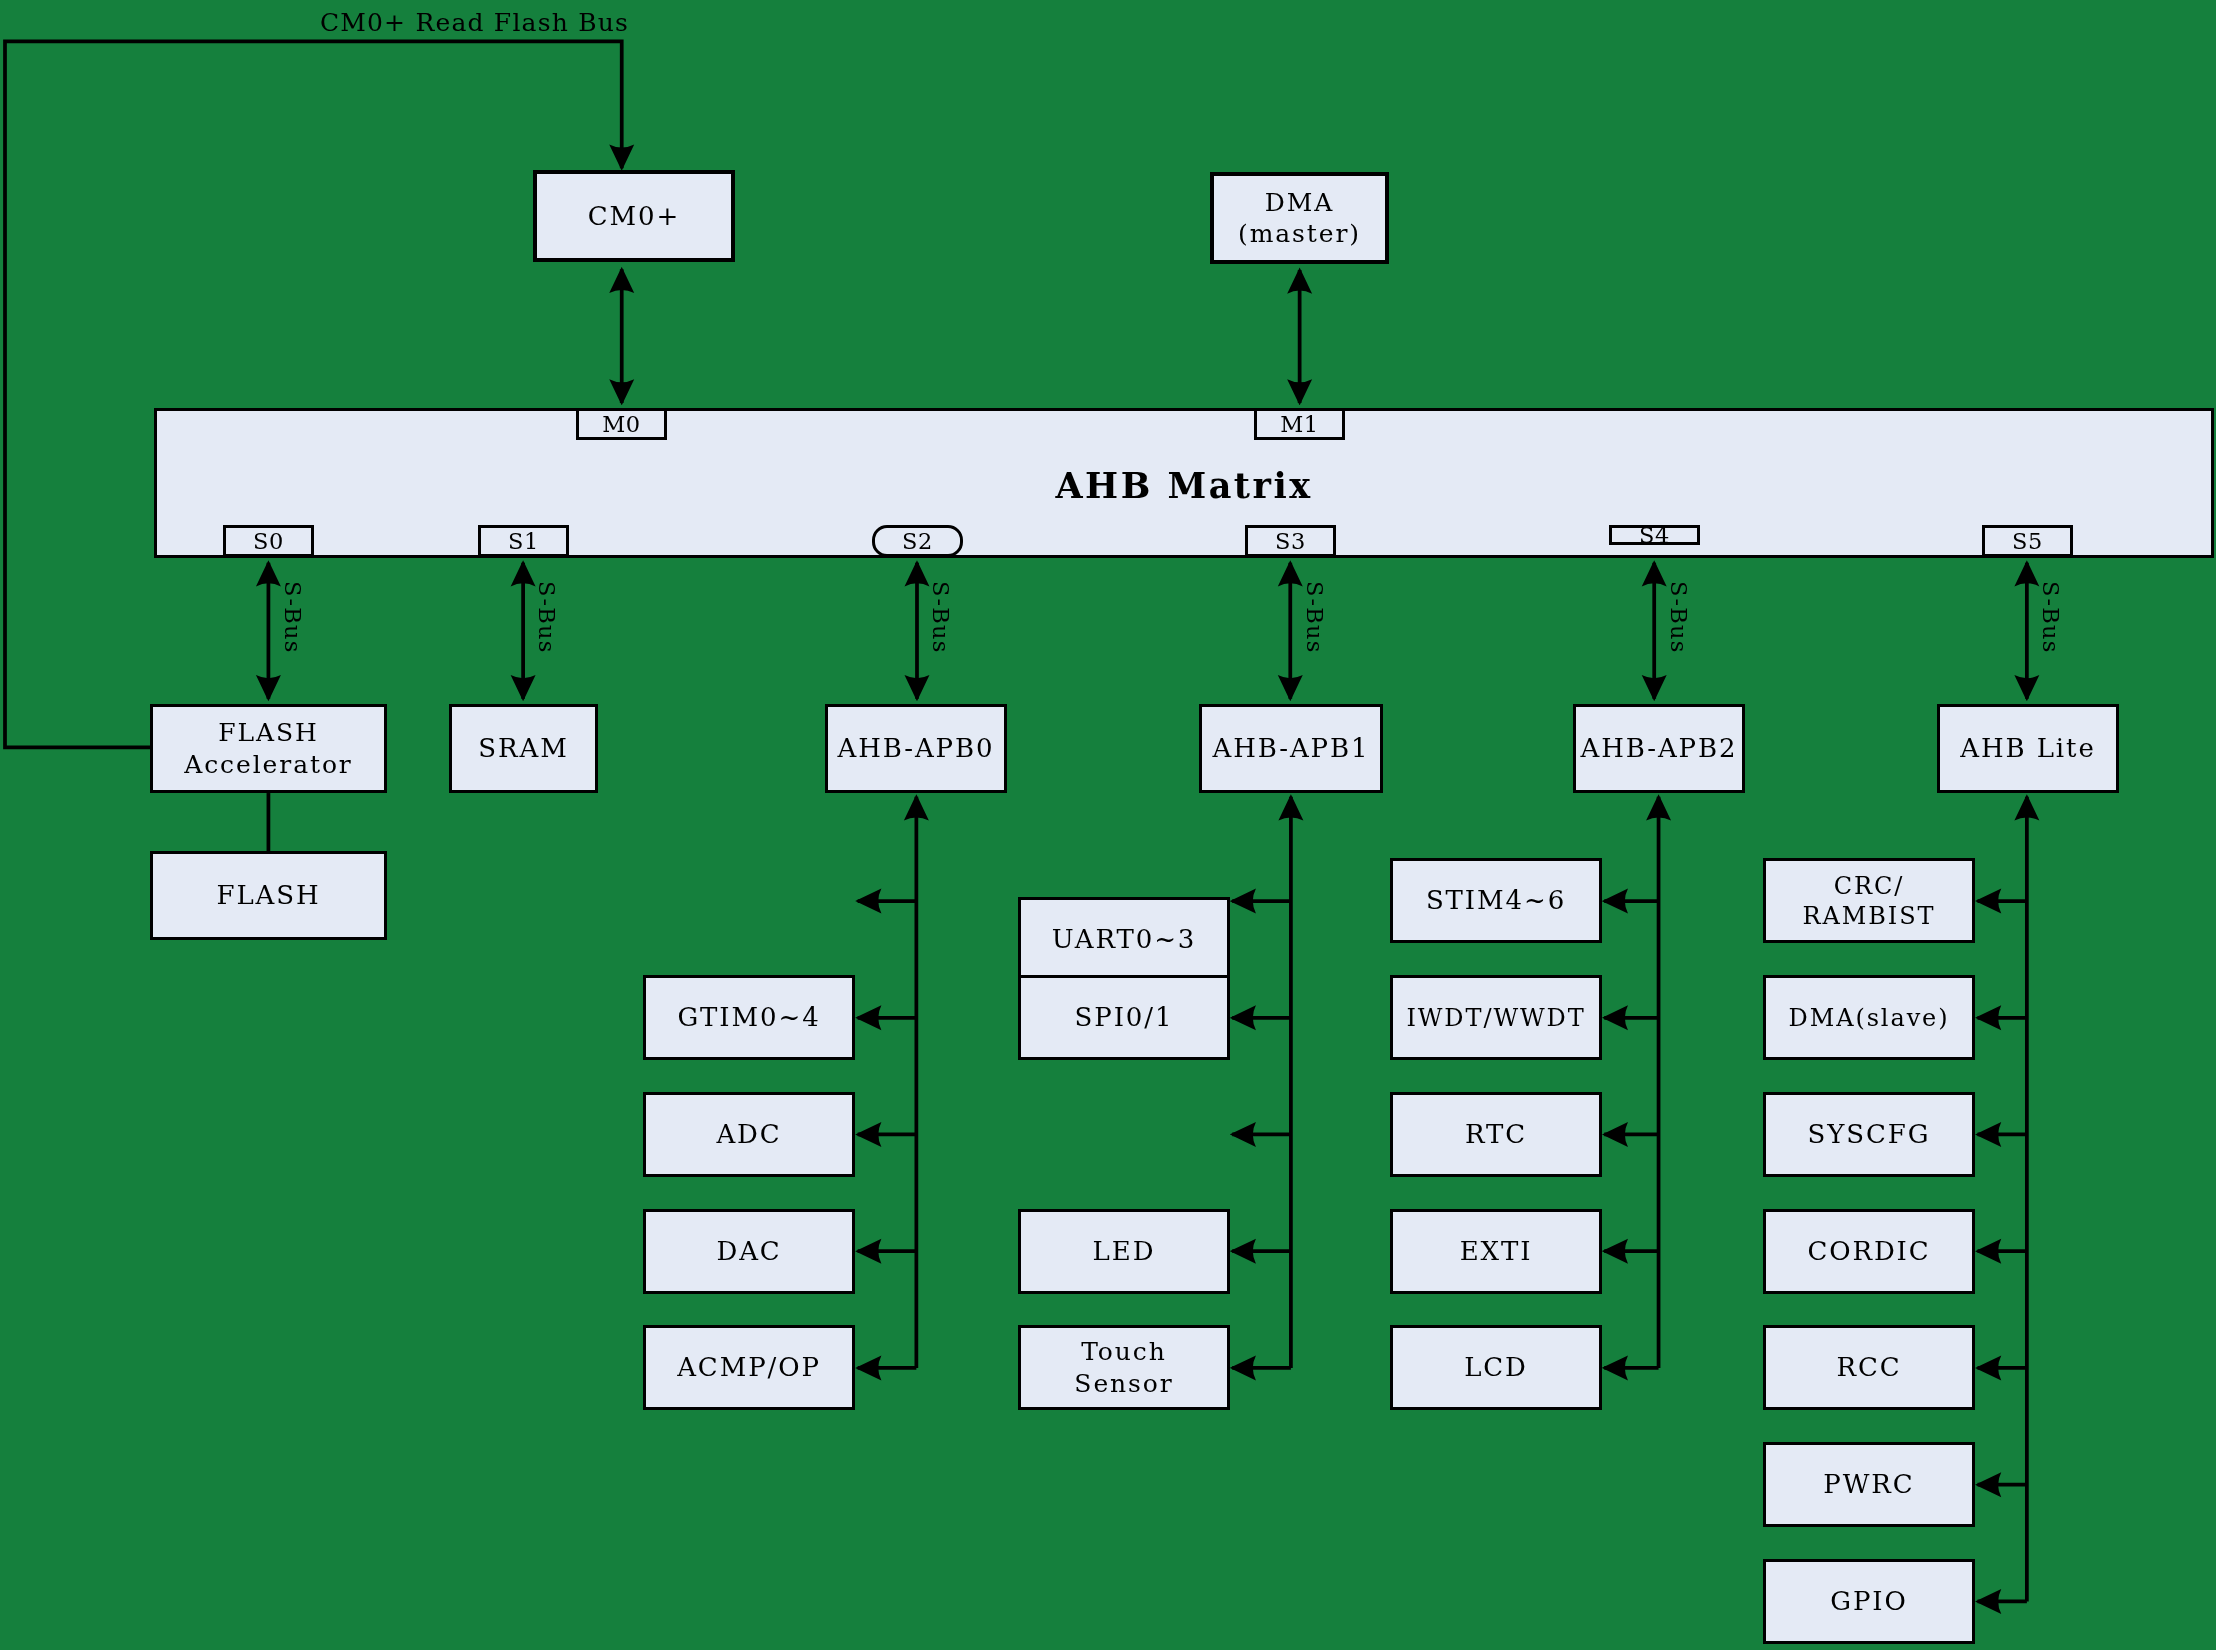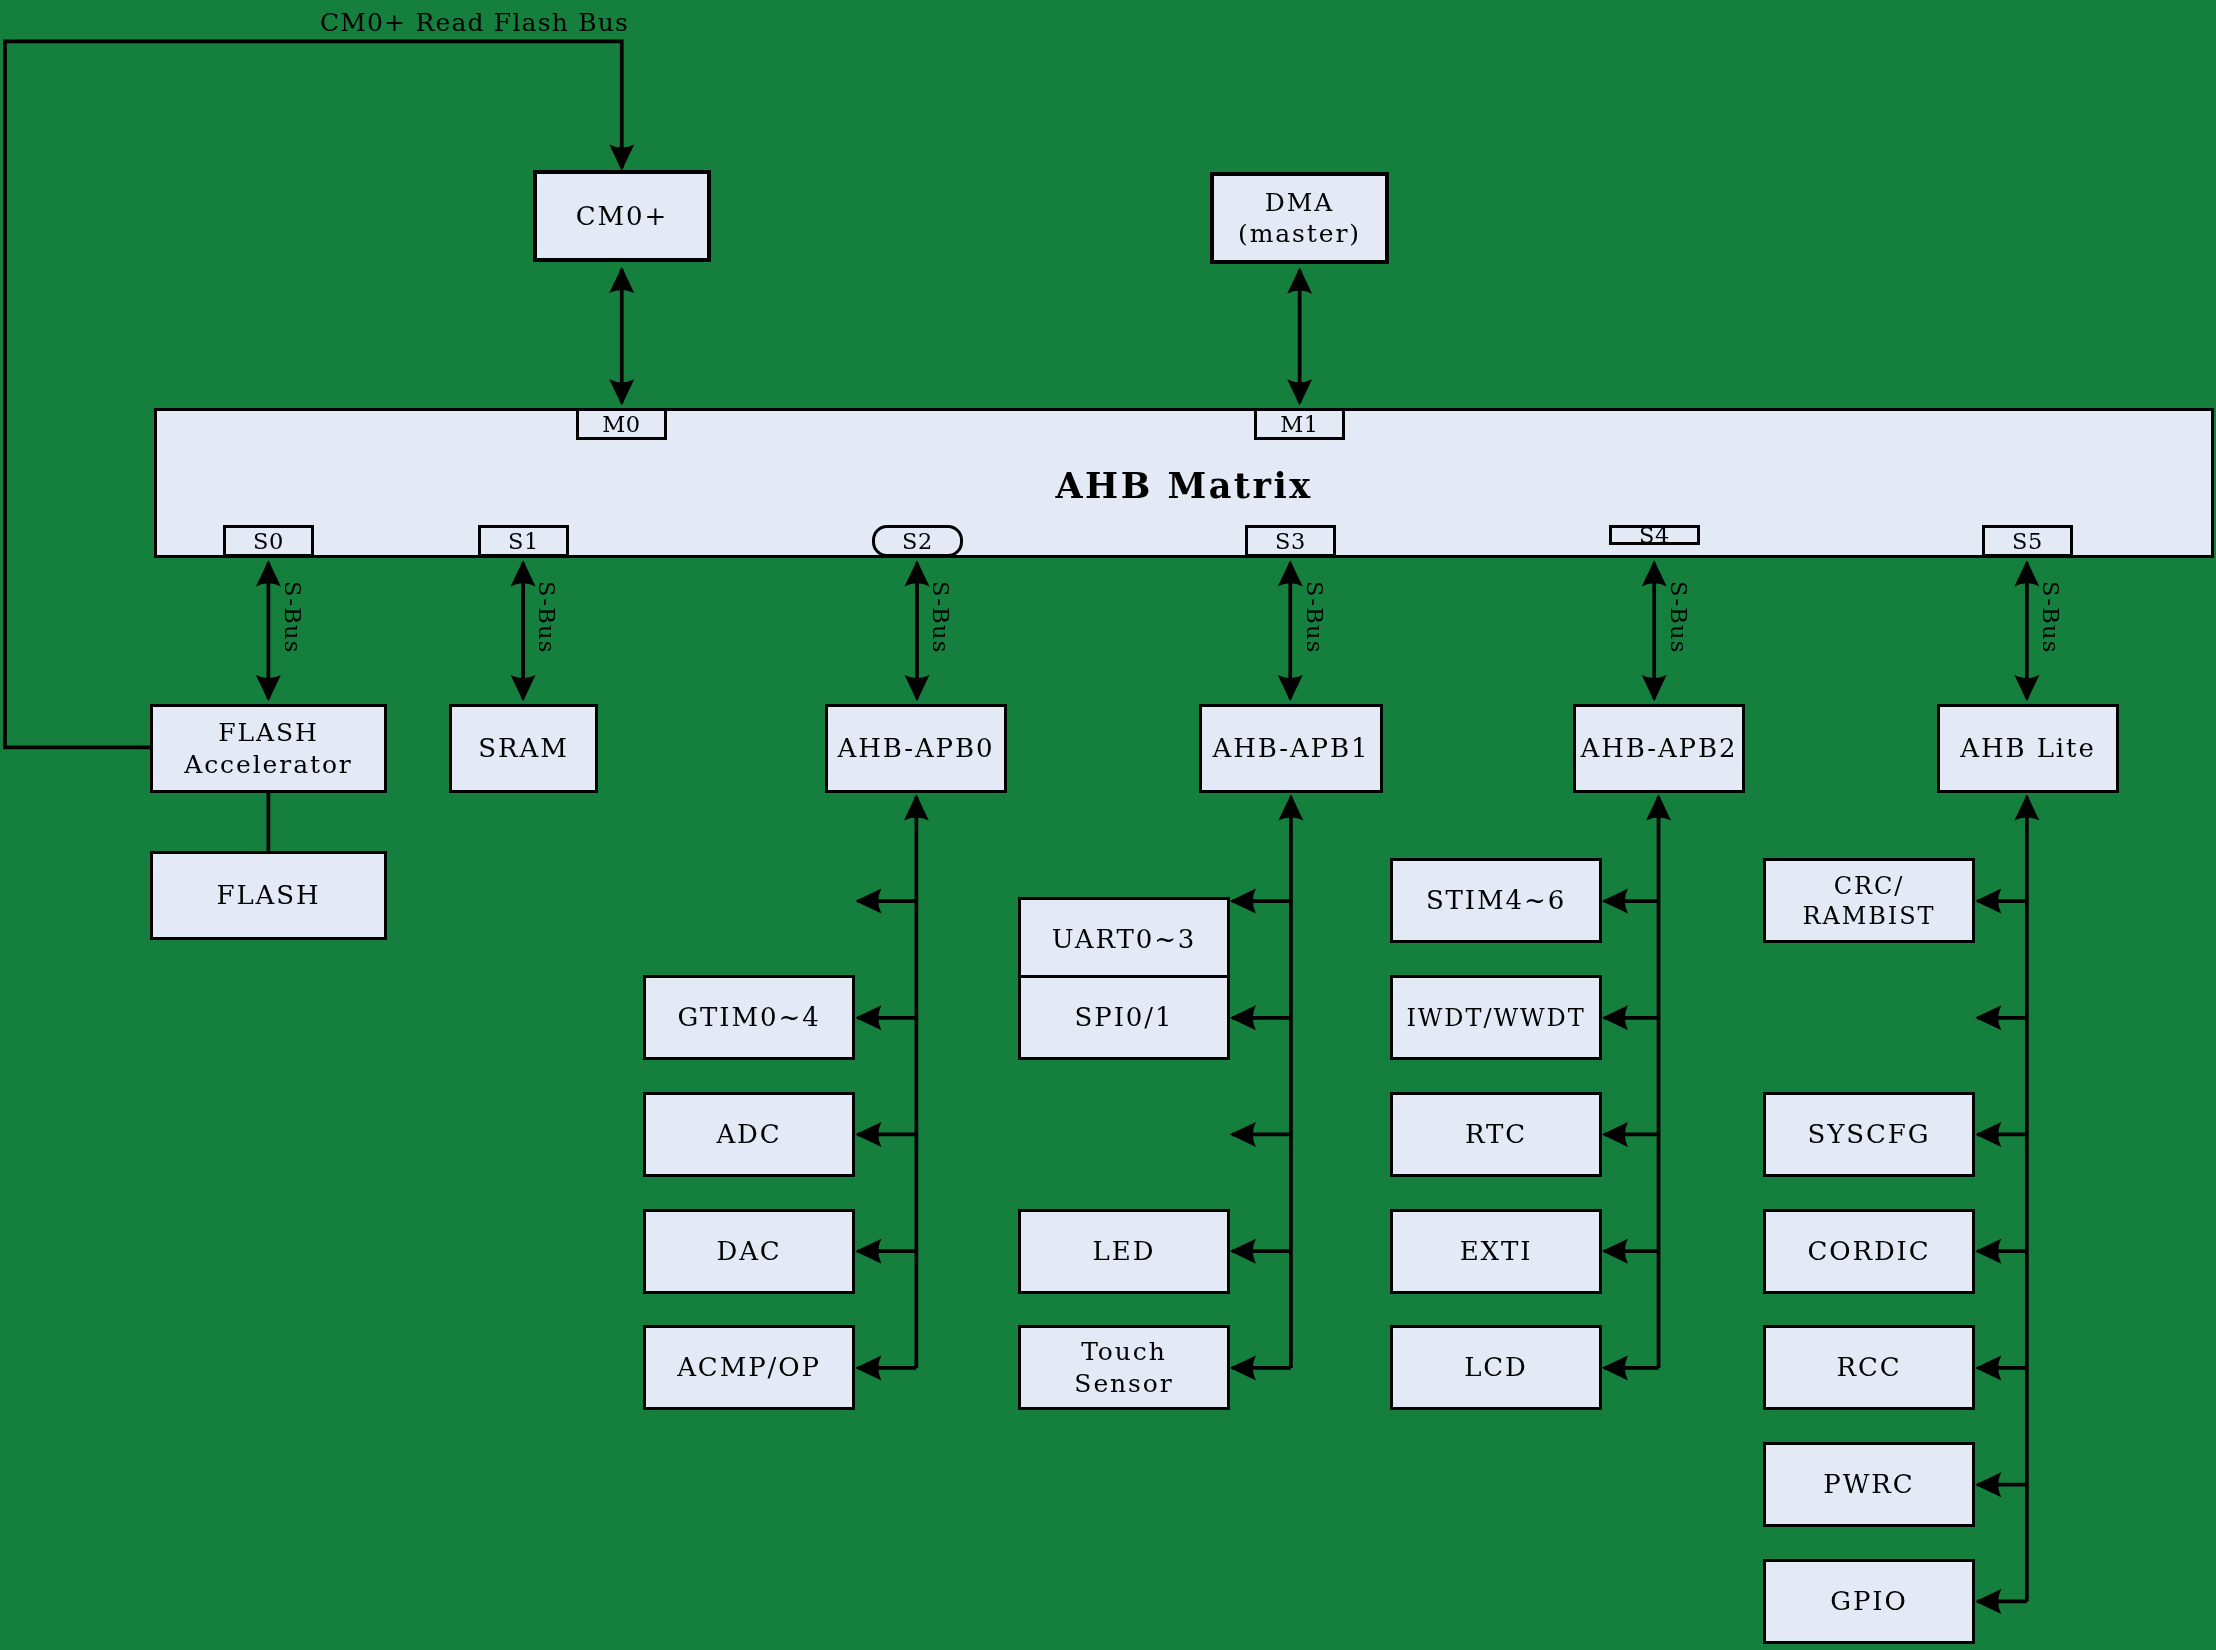--- a/index.html
+++ b/index.html
@@ -85,21 +85,21 @@
     <line x1="3247" y1="1630" x2="3168" y2="1630" stroke="#000" stroke-width="6" marker-end="url(#ah)"></line>
     <line x1="3247" y1="1817" x2="3168" y2="1817" stroke="#000" stroke-width="6" marker-end="url(#ah)"></line>
     <line x1="3247" y1="2004" x2="3168" y2="2004" stroke="#000" stroke-width="6" marker-end="url(#ah)"></line>
     <line x1="3247" y1="2191" x2="3168" y2="2191" stroke="#000" stroke-width="6" marker-end="url(#ah)"></line>
     <line x1="3247" y1="2378" x2="3168" y2="2378" stroke="#000" stroke-width="6" marker-end="url(#ah)"></line>
     <line x1="3247" y1="2565" x2="3168" y2="2565" stroke="#000" stroke-width="6" marker-end="url(#ah)"></line>
   </svg>
 
   <div class="top-label" style="left:284px;top:7.5px;width:381px;">CM0+ Read Flash Bus</div>
 
-  <div class="box master" style="left:533px;top:170px;width:178px;height:92px;">CM0+</div>
+  <div class="box master" style="left:533px;top:170px;width:202px;height:92px;">CM0+</div>
   <div class="box master" style="left:1210px;top:172px;width:179px;height:92px;font-size:25px;">DMA
 (master)</div>
 
   <div class="bar" style="left:154px;top:408px;width:2060px;height:150px;"></div>
   <div class="bar-title" style="left:154px;top:465px;width:2060px;">AHB Matrix</div>
 
   <div class="tab" style="left:576px;top:408px;width:91px;height:32px;">M0</div>
   <div class="tab" style="left:1254px;top:408px;width:91px;height:32px;">M1</div>
 
   <div class="tab" style="left:223px;top:525px;width:91px;height:32px;">S0</div>
@@ -138,20 +138,21 @@
 Sensor</div>
 
   <div class="box peri" style="left:1390px;top:858px;width:212px;height:85px;">STIM4~6</div>
   <div class="box peri" style="left:1390px;top:975px;width:212px;height:85px;font-size:24px;">IWDT/WWDT</div>
   <div class="box peri" style="left:1390px;top:1092px;width:212px;height:85px;">RTC</div>
   <div class="box peri" style="left:1390px;top:1209px;width:212px;height:85px;">EXTI</div>
   <div class="box peri" style="left:1390px;top:1325px;width:212px;height:85px;">LCD</div>
 
   <div class="box peri" style="left:1763px;top:858px;width:212px;height:85px;font-size:24px;">CRC/
 RAMBIST</div>
+  <div class="box peri" style="left:1763px;top:975px;width:212px;height:85px;font-size:24px;">DMA(slave)</div>
   <div class="box peri" style="left:1763px;top:1092px;width:212px;height:85px;">SYSCFG</div>
   <div class="box peri" style="left:1763px;top:1209px;width:212px;height:85px;">CORDIC</div>
   <div class="box peri" style="left:1763px;top:1325px;width:212px;height:85px;">RCC</div>
   <div class="box peri" style="left:1763px;top:1442px;width:212px;height:85px;">PWRC</div>
   <div class="box peri" style="left:1763px;top:1559px;width:212px;height:85px;">GPIO</div>
 
 </div>
 
 
 </body></html>

